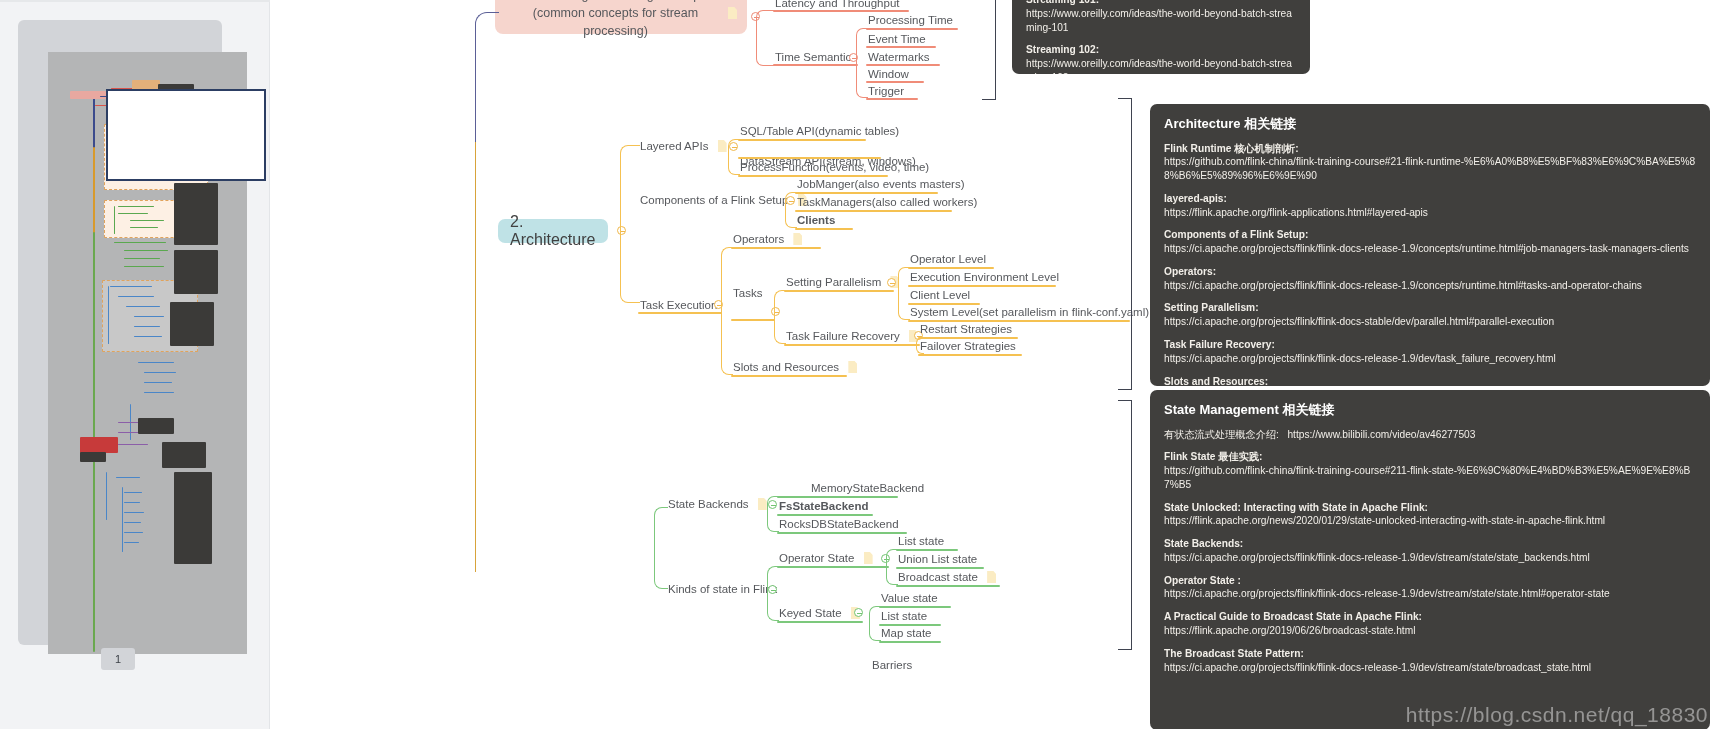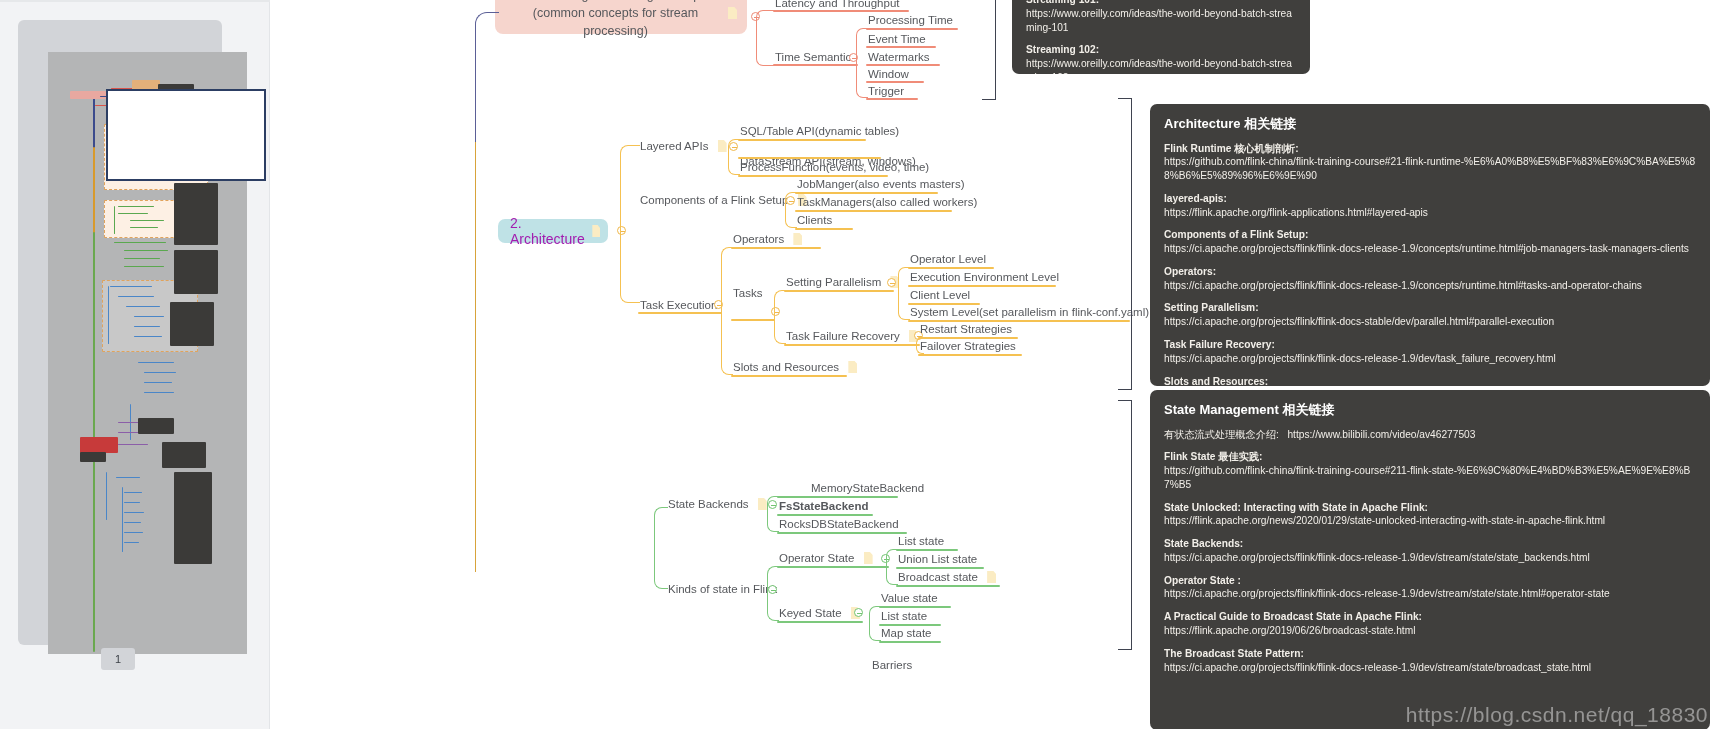--- a/index.html
+++ b/index.html
@@ -77,21 +77,21 @@
   #root-cap {
     position:absolute; background:#f6d5cd; border-radius:8px;
     display:flex; align-items:center; padding:8px 10px 8px 14px;
   }
   #root-cap .t { color:#56585c; font-size:12.5px; text-align:center; line-height:1.45; flex:1; }
 
   #arch-cap {
     position:absolute; background:#bfe2e6; border-radius:7px;
     display:flex; align-items:center; padding:6px 8px 6px 12px;
   }
-  #arch-cap .t { color:#a21caf; font-size:14px; }
+  #arch-cap .t { color:#404040; font-size:16px; }
 
   
   .note {
     position:absolute; background:#403f3d; border-radius:7px; color:#f2efe9;
     padding:11px 14px; font-size:10.2px; line-height:1.35; overflow:hidden;
   }
   .note h4 { margin:0 0 9px 0; font-size:13px; font-weight:bold; color:#ffffff; }
   .note .blk { margin-bottom:9px; }
   .note .ttl { font-weight:bold; display:block; }
   .note .url { display:block; word-break:break-all; }
@@ -308,21 +308,21 @@
     <div class="node" style="left:527px; top:177px;">
       <span class="lbl">JobManger(also events masters)</span>
     </div>
     <div class="ul ul-orange" style="left:525px; top:192px; width:143px;"></div>
 
     <div class="node" style="left:527px; top:195px;">
       <span class="lbl">TaskManagers(also called workers)</span>
     </div>
     <div class="ul ul-orange" style="left:525px; top:210px; width:157px;"></div>
 
-    <div class="node" style="left:527px; top:213px;">
+    <div class="node" style="left:527px; top:213px;font-weight:bold;">
       <span class="lbl">Clients</span>
     </div>
     <div class="ul ul-orange" style="left:525px; top:228px; width:58px;"></div>
 
     <div class="conn" style="left:515px; top:192px; width:12px; height:36px; border-left:1.6px solid #f5c151; border-top:1.6px solid #f5c151; border-bottom:1.6px solid #f5c151; border-top-left-radius:7px; border-bottom-left-radius:7px;"></div>
 
     <div class="node" style="left:370px; top:298px;">
       <span class="lbl">Task Execution</span>
     </div>
     <span class="collapse c-orange" style="position:absolute;left:437px;top:300px;"></span>

